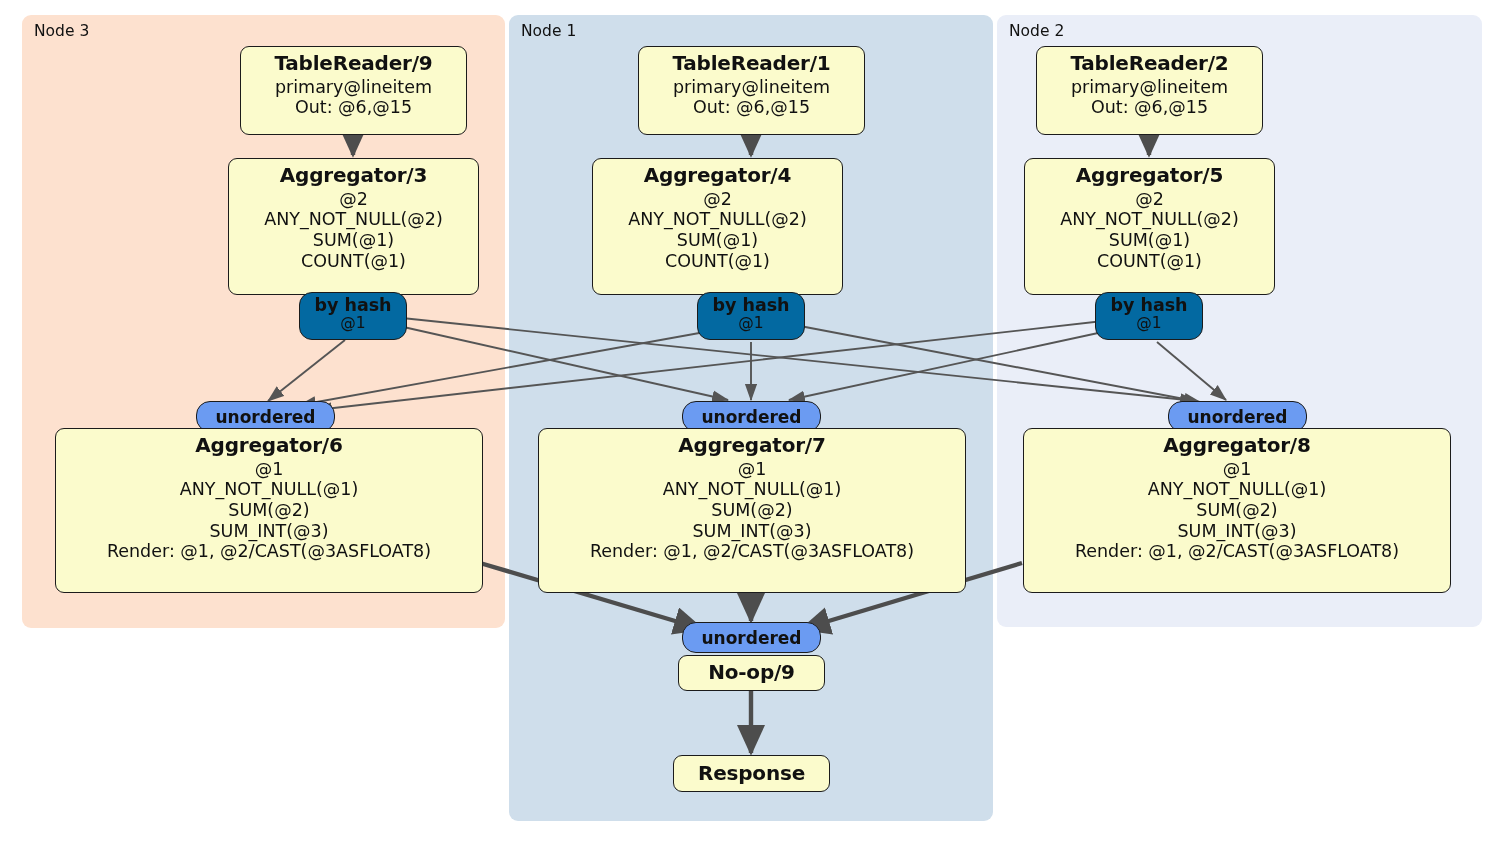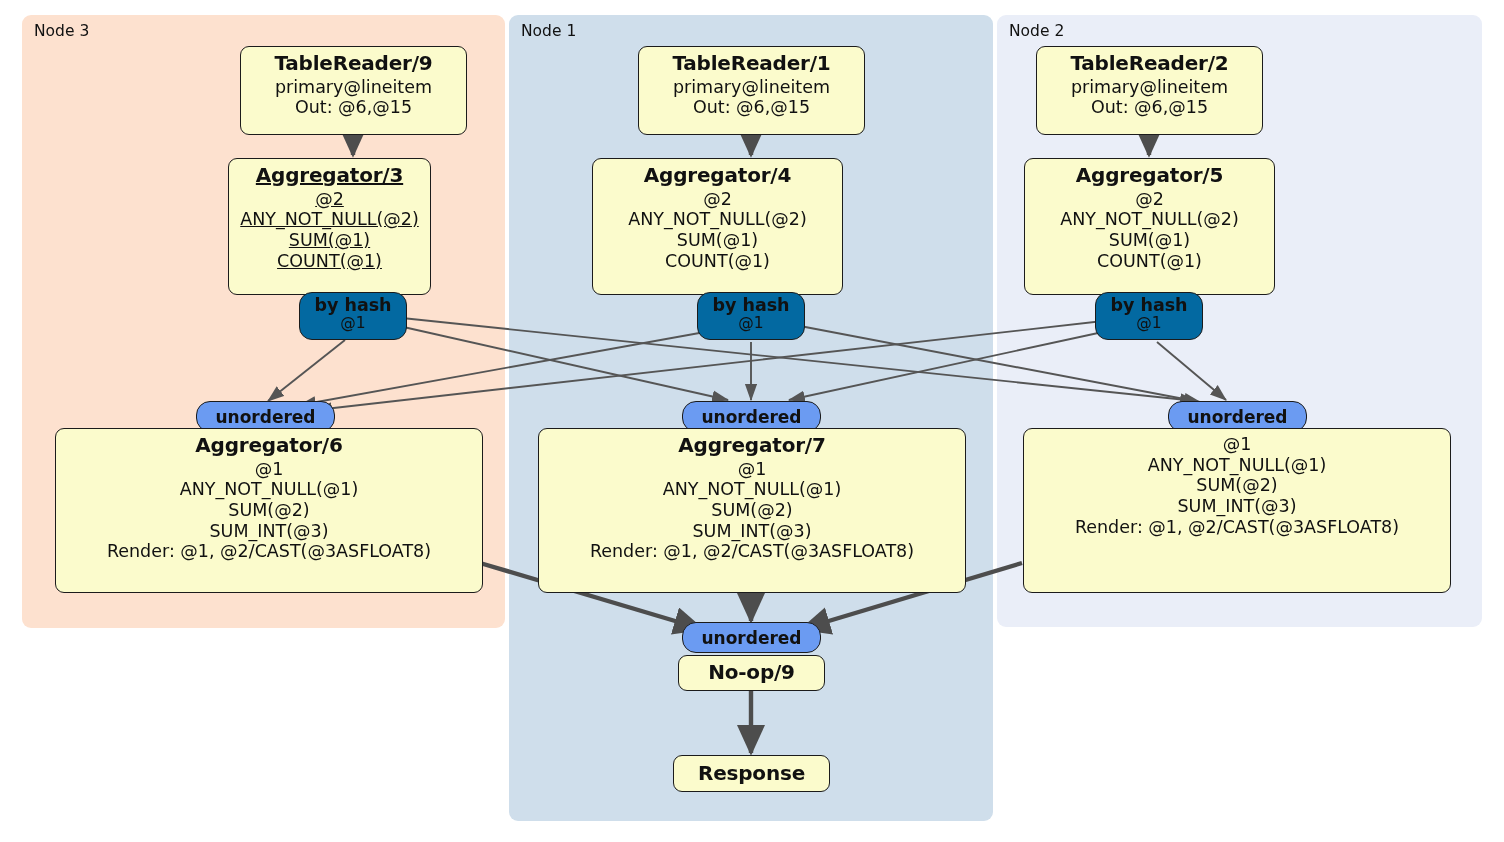--- a/index.html
+++ b/index.html
@@ -174,21 +174,21 @@
       <line x1="751" y1="690" x2="751" y2="753"></line>
     </g>
   </svg>
 
   <div class="proc" style="left:240px; top:46px; width:227px; height:89px;">
     <span class="ttl">TableReader/9</span>
     <span class="ln">primary@lineitem</span>
     <span class="ln">Out: @6,@15</span>
   </div>
 
-  <div class="proc" style="left:228px; top:158px; width:203px; height:137px;text-decoration:underline;">
+  <div class="proc" style="left:228px; top:158px; width:251px; height:137px;">
     <span class="ttl">Aggregator/3</span>
     <span class="ln">@2</span>
     <span class="ln">ANY_NOT_NULL(@2)</span>
     <span class="ln">SUM(@1)</span>
     <span class="ln">COUNT(@1)</span>
   </div>
 
   <div class="router" style="left:299px; top:292px; width:108px; height:48px;">
     <span class="rt">by hash</span>
     <span class="rs">@1</span>
@@ -268,20 +268,21 @@
   <div class="router" style="left:1095px; top:292px; width:108px; height:48px;">
     <span class="rt">by hash</span>
     <span class="rs">@1</span>
   </div>
 
   <div class="sync" style="left:1168px; top:401px; width:139px; height:31px;">
     <span>unordered</span>
   </div>
 
   <div class="proc" style="left:1023px; top:428px; width:428px; height:165px;">
+    <span class="ttl">Aggregator/8</span>
     <span class="ln">@1</span>
     <span class="ln">ANY_NOT_NULL(@1)</span>
     <span class="ln">SUM(@2)</span>
     <span class="ln">SUM_INT(@3)</span>
     <span class="ln">Render: @1, @2/CAST(@3ASFLOAT8)</span>
   </div>
 
 </div>
 
 </body></html>

